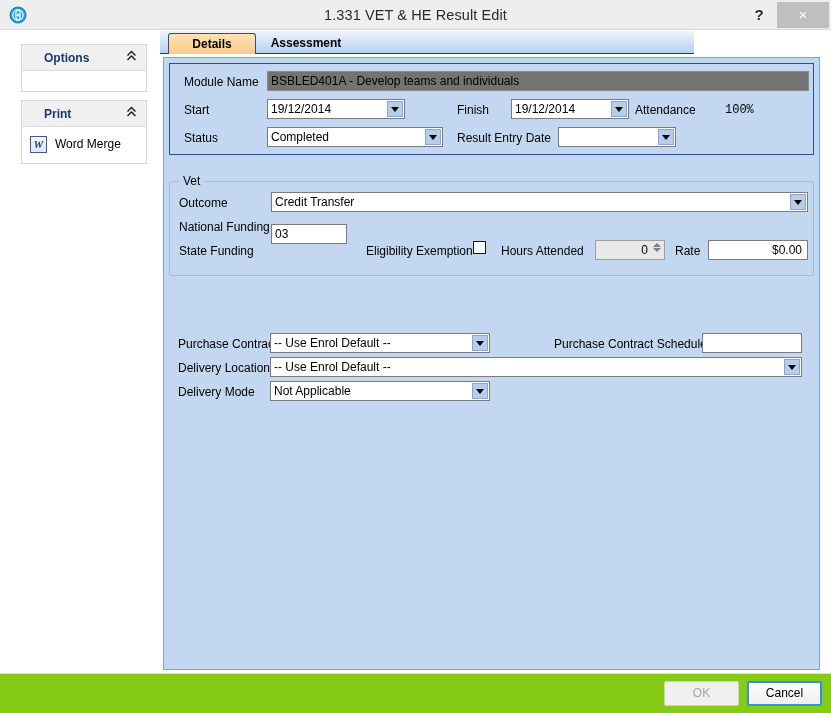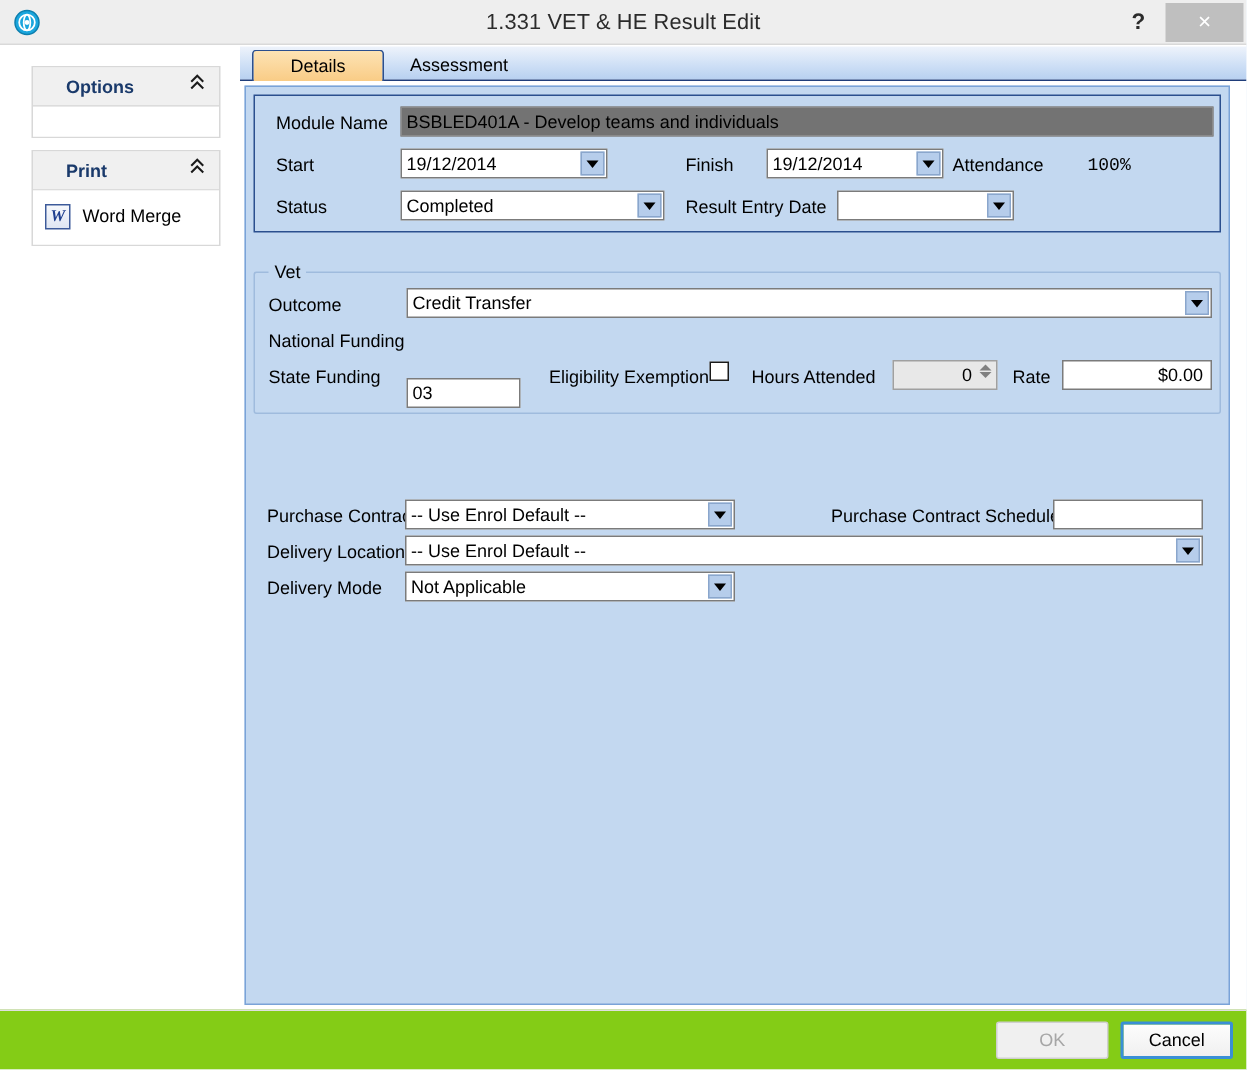--- a/index.html
+++ b/index.html
@@ -130,23 +130,24 @@
     align-items: center;
     justify-content: center;
     line-height: 1;
   }
   .sb-label { margin-left: 8px; font-size: 12px; color: #000; }
 
   
   .tabstrip {
     position: absolute;
     left: 160px; top: 31px;
-    width: 671px; height: 23px;
+    width: 534px; height: 23px;
     background: linear-gradient(to bottom, #eef3fb 0%, #cfe0f6 55%, #b8d0f0 100%);
     border-bottom: 1px solid #1f3d7a;
+    font-weight: bold;
   }
   .tab {
     position: absolute;
     top: 2px;
     height: 21px;
     line-height: 21px;
     text-align: center;
     font-size: 12px;
     color: #000;
     cursor: pointer;
@@ -442,21 +443,21 @@
         <div class="combo" style="left:101px; top:10px; width:537px;">
           <span class="cval">Credit Transfer</span>
           <span class="carrow">
               <i></i>
             </span>
         </div>
 
         <span class="lbl" style="left:9px; top:38px;">National Funding</span>
 
         <span class="lbl" style="left:9px; top:62px;">State Funding</span>
-        <div class="txt" style="left:101px; top:70px; width:76px;">03</div>
+        <div class="txt" style="left:101px; top:42px; width:76px;">03</div>
 
         <span class="lbl" style="left:196px; top:62px;">Eligibility Exemption</span>
         <span class="checkbox" style="left:303px; top:59px;"></span>
 
         <span class="lbl" style="left:331px; top:62px;">Hours Attended</span>
         <div class="spinner" style="left:425px; top:58px; width:70px;">
           <span class="sval">0</span>
           <span class="sbtns">
               <i class="up"></i>
               <i class="dn"></i>

